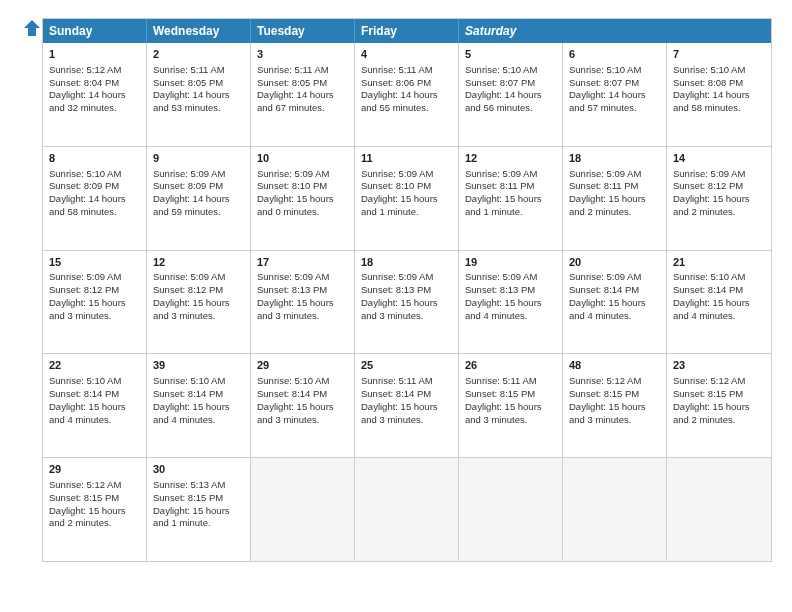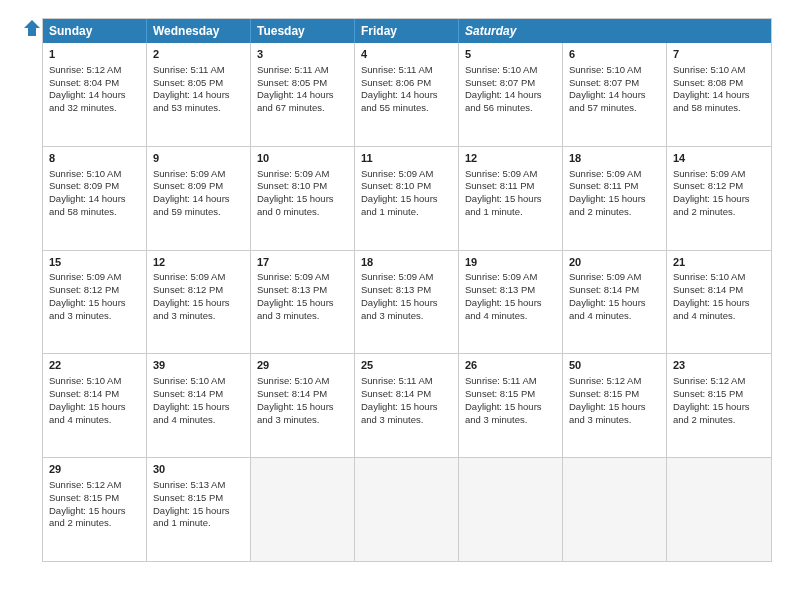--- a/index.html
+++ b/index.html
@@ -323,21 +323,21 @@
             <div>and 3 minutes.</div>
           </div>
           <div class="cal-cell">
             <span class="day-num">26</span>
             <div>Sunrise: 5:11 AM</div>
             <div>Sunset: 8:15 PM</div>
             <div>Daylight: 15 hours</div>
             <div>and 3 minutes.</div>
           </div>
           <div class="cal-cell">
-            <span class="day-num">50</span>
+            <span class="day-num">48</span>
             <div>Sunrise: 5:12 AM</div>
             <div>Sunset: 8:15 PM</div>
             <div>Daylight: 15 hours</div>
             <div>and 3 minutes.</div>
           </div>
           <div class="cal-cell">
             <span class="day-num">23</span>
             <div>Sunrise: 5:12 AM</div>
             <div>Sunset: 8:15 PM</div>
             <div>Daylight: 15 hours</div>

